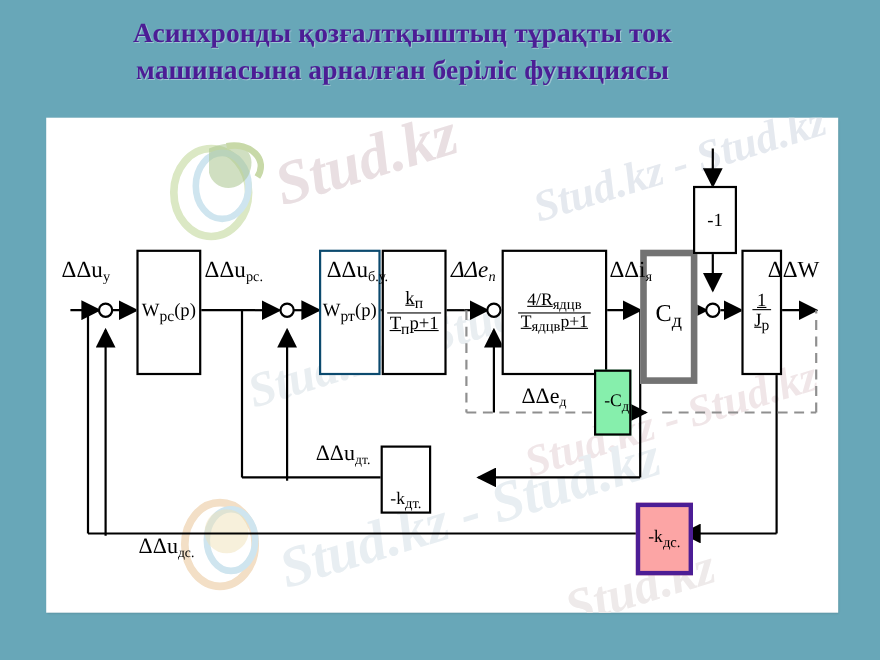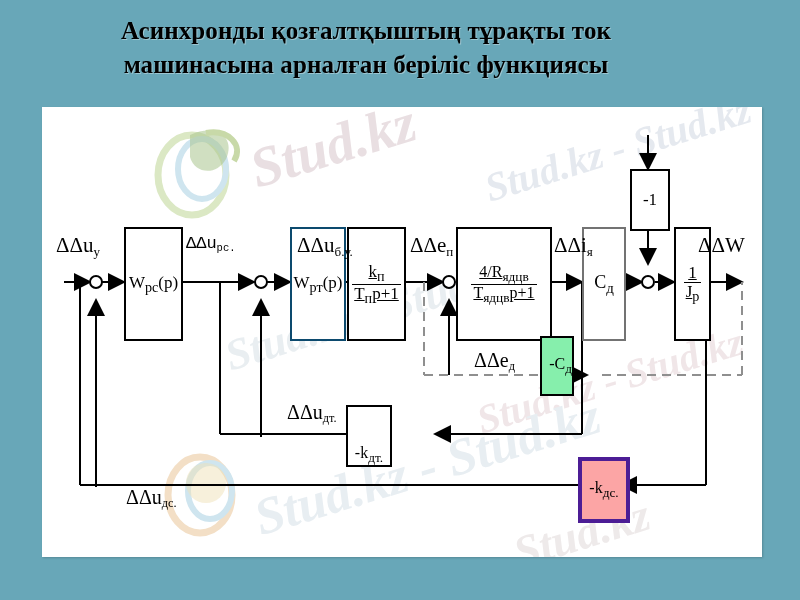--- a/index.html
+++ b/index.html
@@ -13,21 +13,21 @@
   #slide{position:absolute;inset:0;}
 
   
   #title{
     position:absolute;left:0;top:14px;width:732px;
     text-align:center;
     font-family:"Liberation Serif", serif;
     font-weight:bold;
     font-size:25px;
     line-height:34px;
-    color:#000000;
+    color:#4c1d95;
     text-shadow:1px 1px 0 rgba(255,255,255,.35);
     letter-spacing:.1px;
   }
 
   
   #canvas{
     position:absolute;
     left:42px;top:107px;
     width:720px;height:450px;
     background:#ffffff;
@@ -195,21 +195,21 @@
       <span class="frac">
         <span class="num">
           <span>4/R</span><sub>ядцв</sub>
         </span>
         <span class="den">
           <span>T</span><sub>ядцв</sub><span>p+1</span>
         </span>
       </span>
     </div>
 
-    <div class="blk" style="left:540px;top:120px;width:40px;height:110px;border:2px solid #737373;background:#fff;font-size:18px;">
+    <div class="blk" style="left:540px;top:120px;width:40px;height:110px;border:6px solid #737373;background:#fff;font-size:22px;">
       <span>
         <span>C</span><sub>д</sub>
       </span>
     </div>
 
     <div class="blk" style="left:588px;top:62px;width:36px;height:58px;border:2px solid #000;background:#fff;font-size:17px;">
       <span>-1</span>
     </div>
 
     <div class="blk" style="left:632px;top:120px;width:33px;height:110px;border:2px solid #000;background:#fff;font-size:17px;">
@@ -236,29 +236,29 @@
     <div class="blk" style="left:536px;top:350px;width:44px;height:58px;border:4px solid #4c1d95;background:#fca5a5;font-size:16px;">
       <span>
         <span>-k</span><sub>дс.</sub>
       </span>
     </div>
 
     <div class="lbl" style="left:14px;top:128px;font-size:21px;">
       <span class="tri">Δ</span><span>Δu</span><sub>у</sub>
     </div>
 
-    <div class="lbl" style="left:144px;top:128px;font-size:17px;font-family:Liberation Mono, monospace;">
+    <div class="lbl" style="left:144px;top:128px;font-size:21px;">
       <span class="tri">Δ</span><span>Δu</span><sub>рс.</sub>
     </div>
 
     <div class="lbl" style="left:255px;top:128px;font-size:21px;">
       <span class="tri">Δ</span><span>Δu</span><sub>б.у.</sub>
     </div>
 
-    <div class="lbl" style="left:368px;top:128px;font-size:21px;">
+    <div class="lbl" style="left:368px;top:128px;font-size:21px;font-style:italic;">
       <span class="tri">Δ</span><span>Δe</span><sub>п</sub>
     </div>
 
     <div class="lbl" style="left:512px;top:128px;font-size:21px;">
       <span class="tri">Δ</span><span>Δi</span><sub>я</sub>
     </div>
 
     <div class="lbl" style="left:656px;top:128px;font-size:21px;">
       <span class="tri">Δ</span><span>ΔW</span>
     </div>

